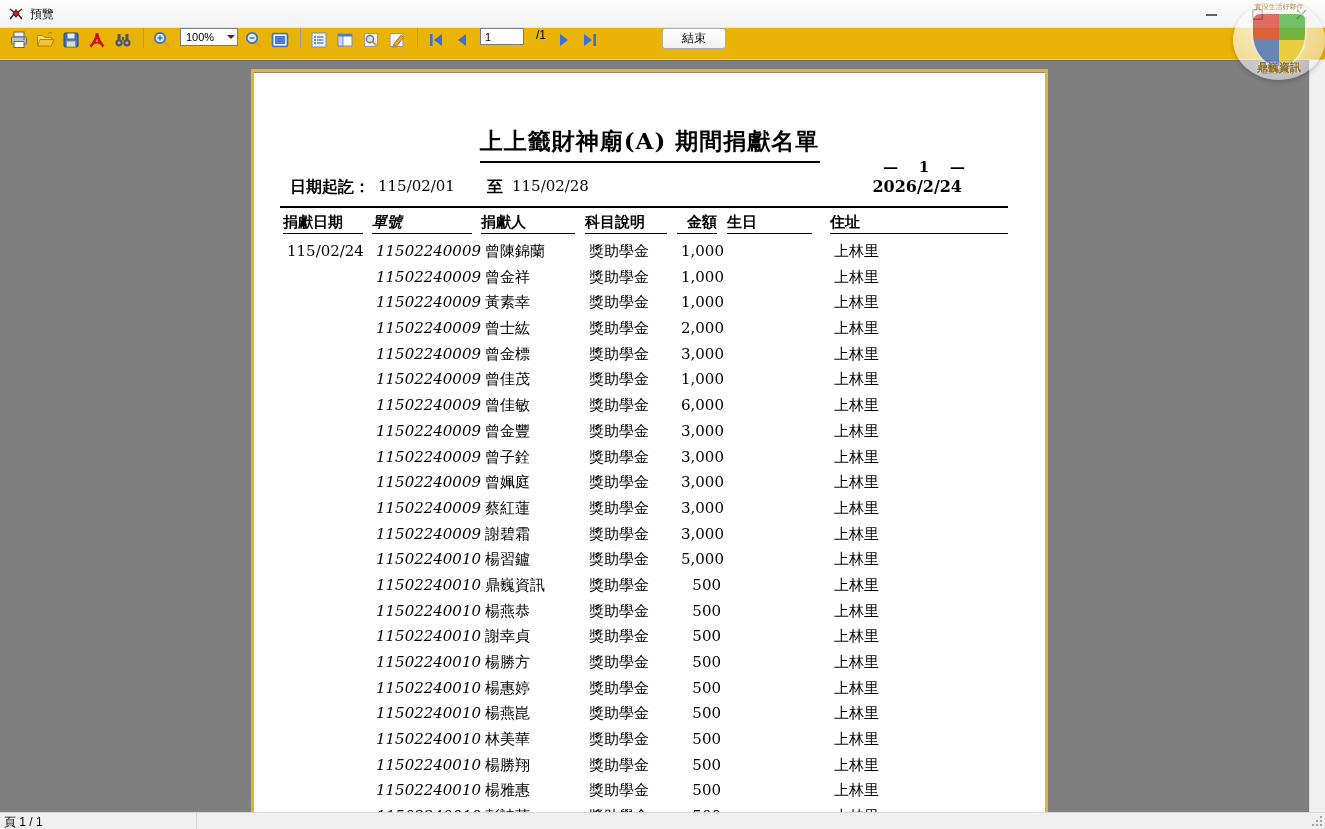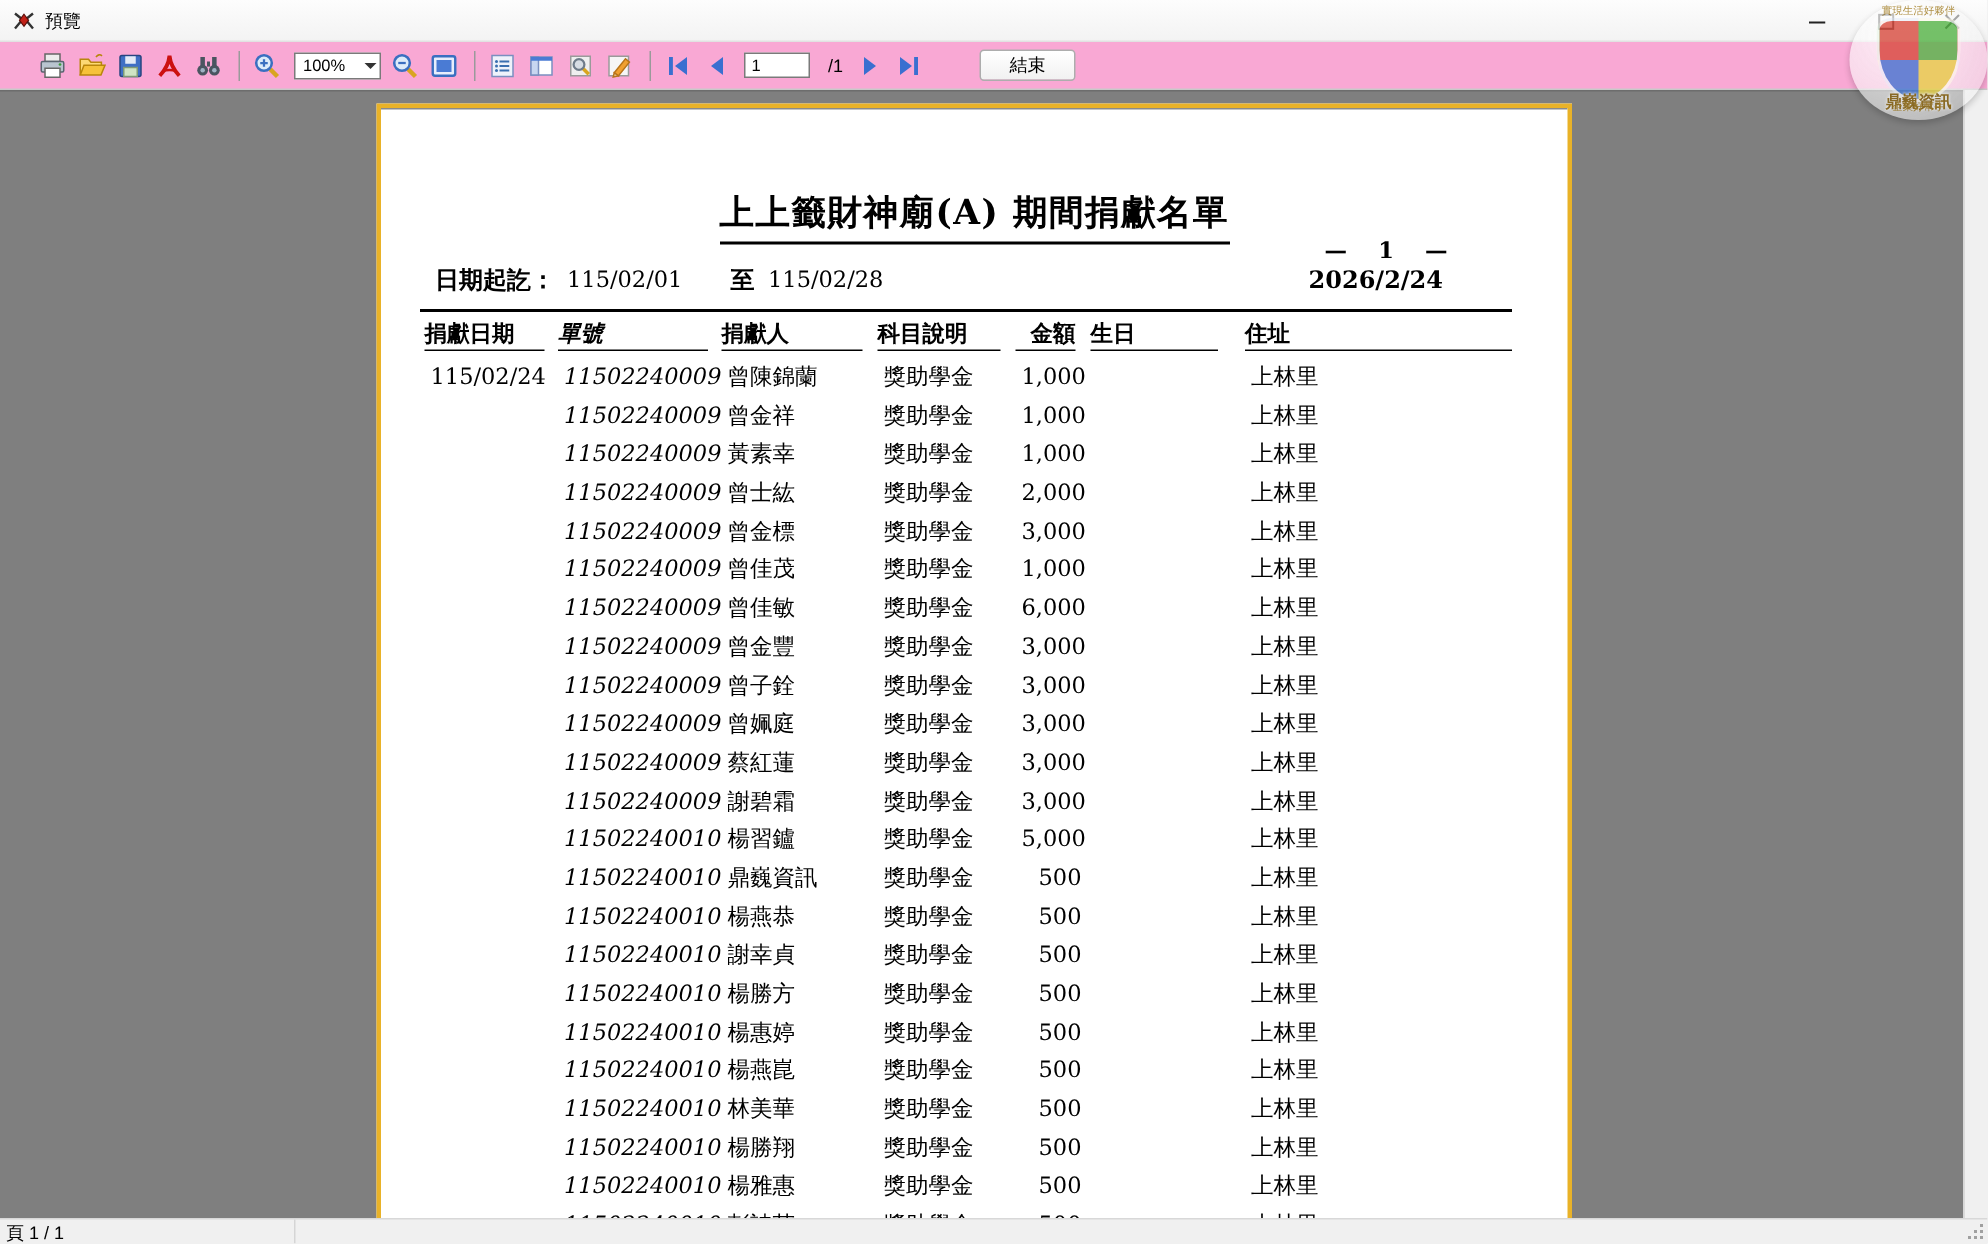--- a/index.html
+++ b/index.html
@@ -11,36 +11,36 @@
   .titlebar { position:absolute; top:0; left:0; right:0; height:28px;
     background:linear-gradient(#fdfdfd,#f3f3f3); border-bottom:1px solid #e2e2e2; }
   .app-icon { position:absolute; left:8px; top:6px; width:16px; height:16px; }
   .titlebar-text { position:absolute; left:30px; top:6px; font-size:12px; color:#000; }
   .win-btn { position:absolute; top:2px; width:28px; height:24px; display:flex;
     align-items:center; justify-content:center; background:transparent; border:none; cursor:pointer; }
   .win-btn.min { left:1197px; } .win-btn.max { left:1243px; } .win-btn.close { left:1287px; }
 
   
   .toolbar { position:absolute; top:28px; left:0; right:0; height:32px;
-    background:#f9a8d4; border-bottom:1px solid #c9c9c9; display:flex;
-    align-items:center; padding-left:23px; }
+    background:#eab308; border-bottom:1px solid #c9c9c9; display:flex;
+    padding-left:7px; }
   .tbtn { width:24px; height:24px; border:none; background:transparent; display:flex;
     align-items:center; justify-content:center; margin-right:2px; cursor:pointer; }
   .tsep { width:1px; height:20px; background:#9a9a9a; margin:0 6px; }
   .zoom-select { width:58px; height:18px; border:1px solid #7a7a7a; background:#fff;
     font-size:11px; display:flex; align-items:center; margin:0 4px; cursor:pointer; }
   .zoom-select .zval { flex:1; padding-left:5px; }
   .zoom-select .zarr { width:13px; height:100%; display:flex; align-items:center;
     justify-content:center; }
   .zarr::after { content:""; border:4px solid transparent; border-top-color:#333;
     margin-top:4px; }
   .page-input { width:44px; height:17px; border:1px solid #7a7a7a; font-size:11px;
     padding-left:4px; margin:0 4px; }
   .page-total { font-size:12px; margin:0 6px 0 8px; }
-  .end-button { margin-left:33px; width:64px; height:21px; border:1px solid #adadad;
+  .end-button { margin-left:58px; width:64px; height:21px; border:1px solid #adadad;
     border-radius:3px; background:linear-gradient(#ffffff,#f1f1f1); font-size:12px;
     cursor:pointer; font-family:"Liberation Sans",sans-serif; }
 
   
   .preview { position:absolute; top:60px; left:0; right:16px; bottom:17px;
     background:#7f7f7f; overflow:hidden; border-top:1px solid #6d6d6d; }
   .vscroll { position:absolute; top:60px; right:0; bottom:17px; width:16px;
     background:#f0f0f0; border-left:1px solid #dadada; cursor:pointer; }
 
   

